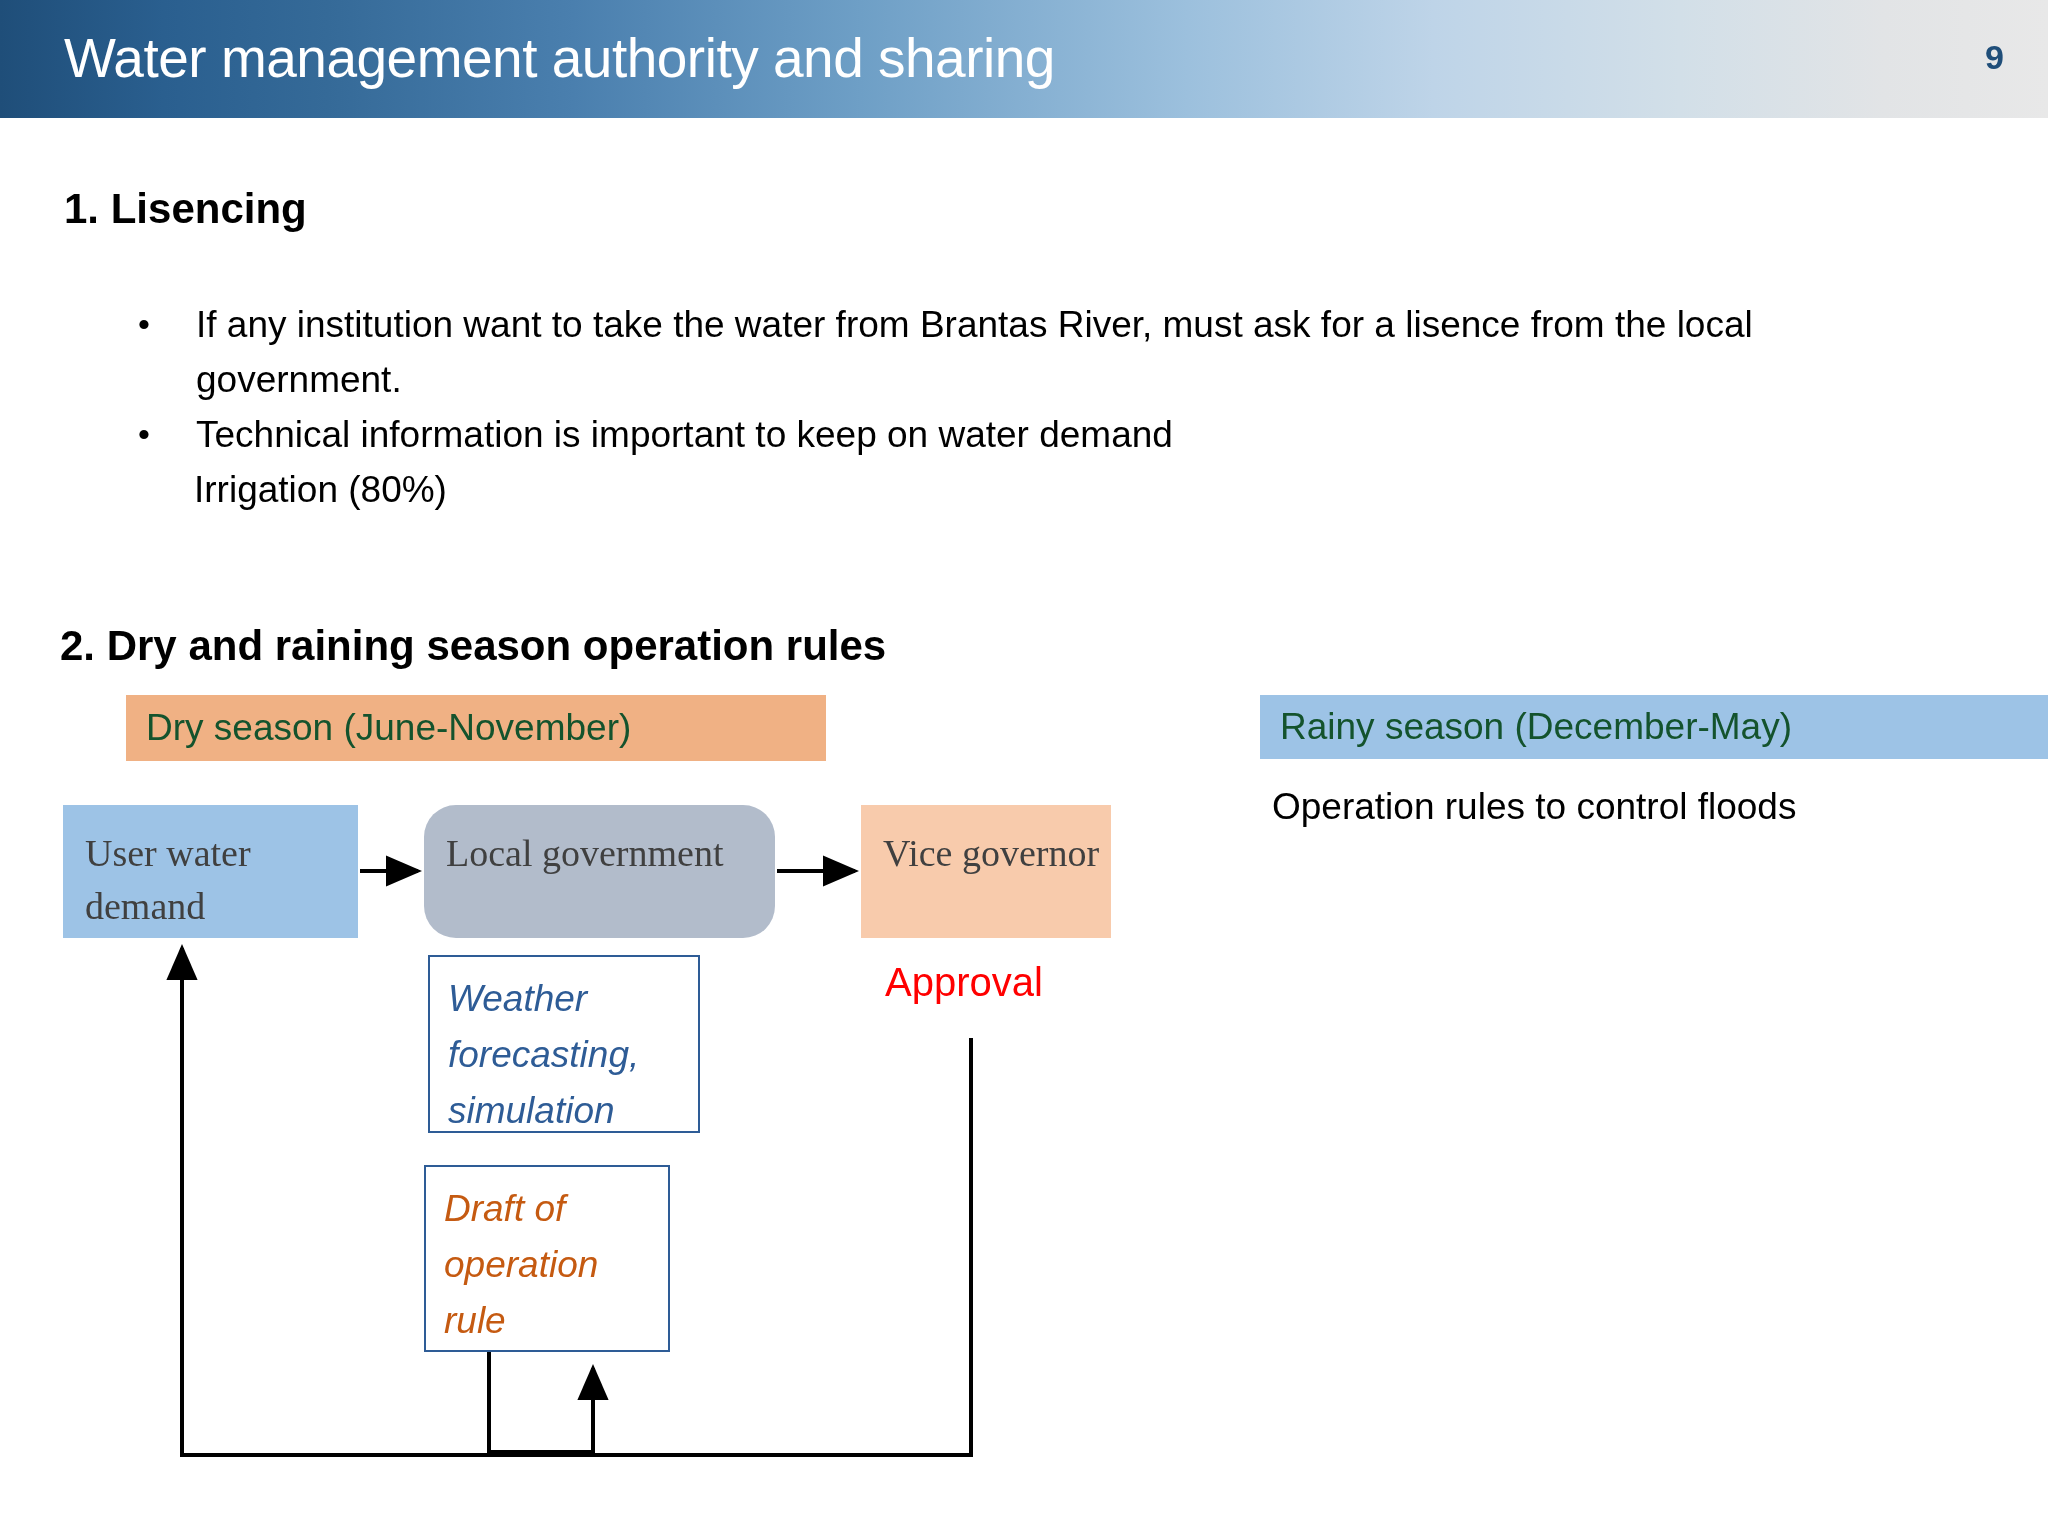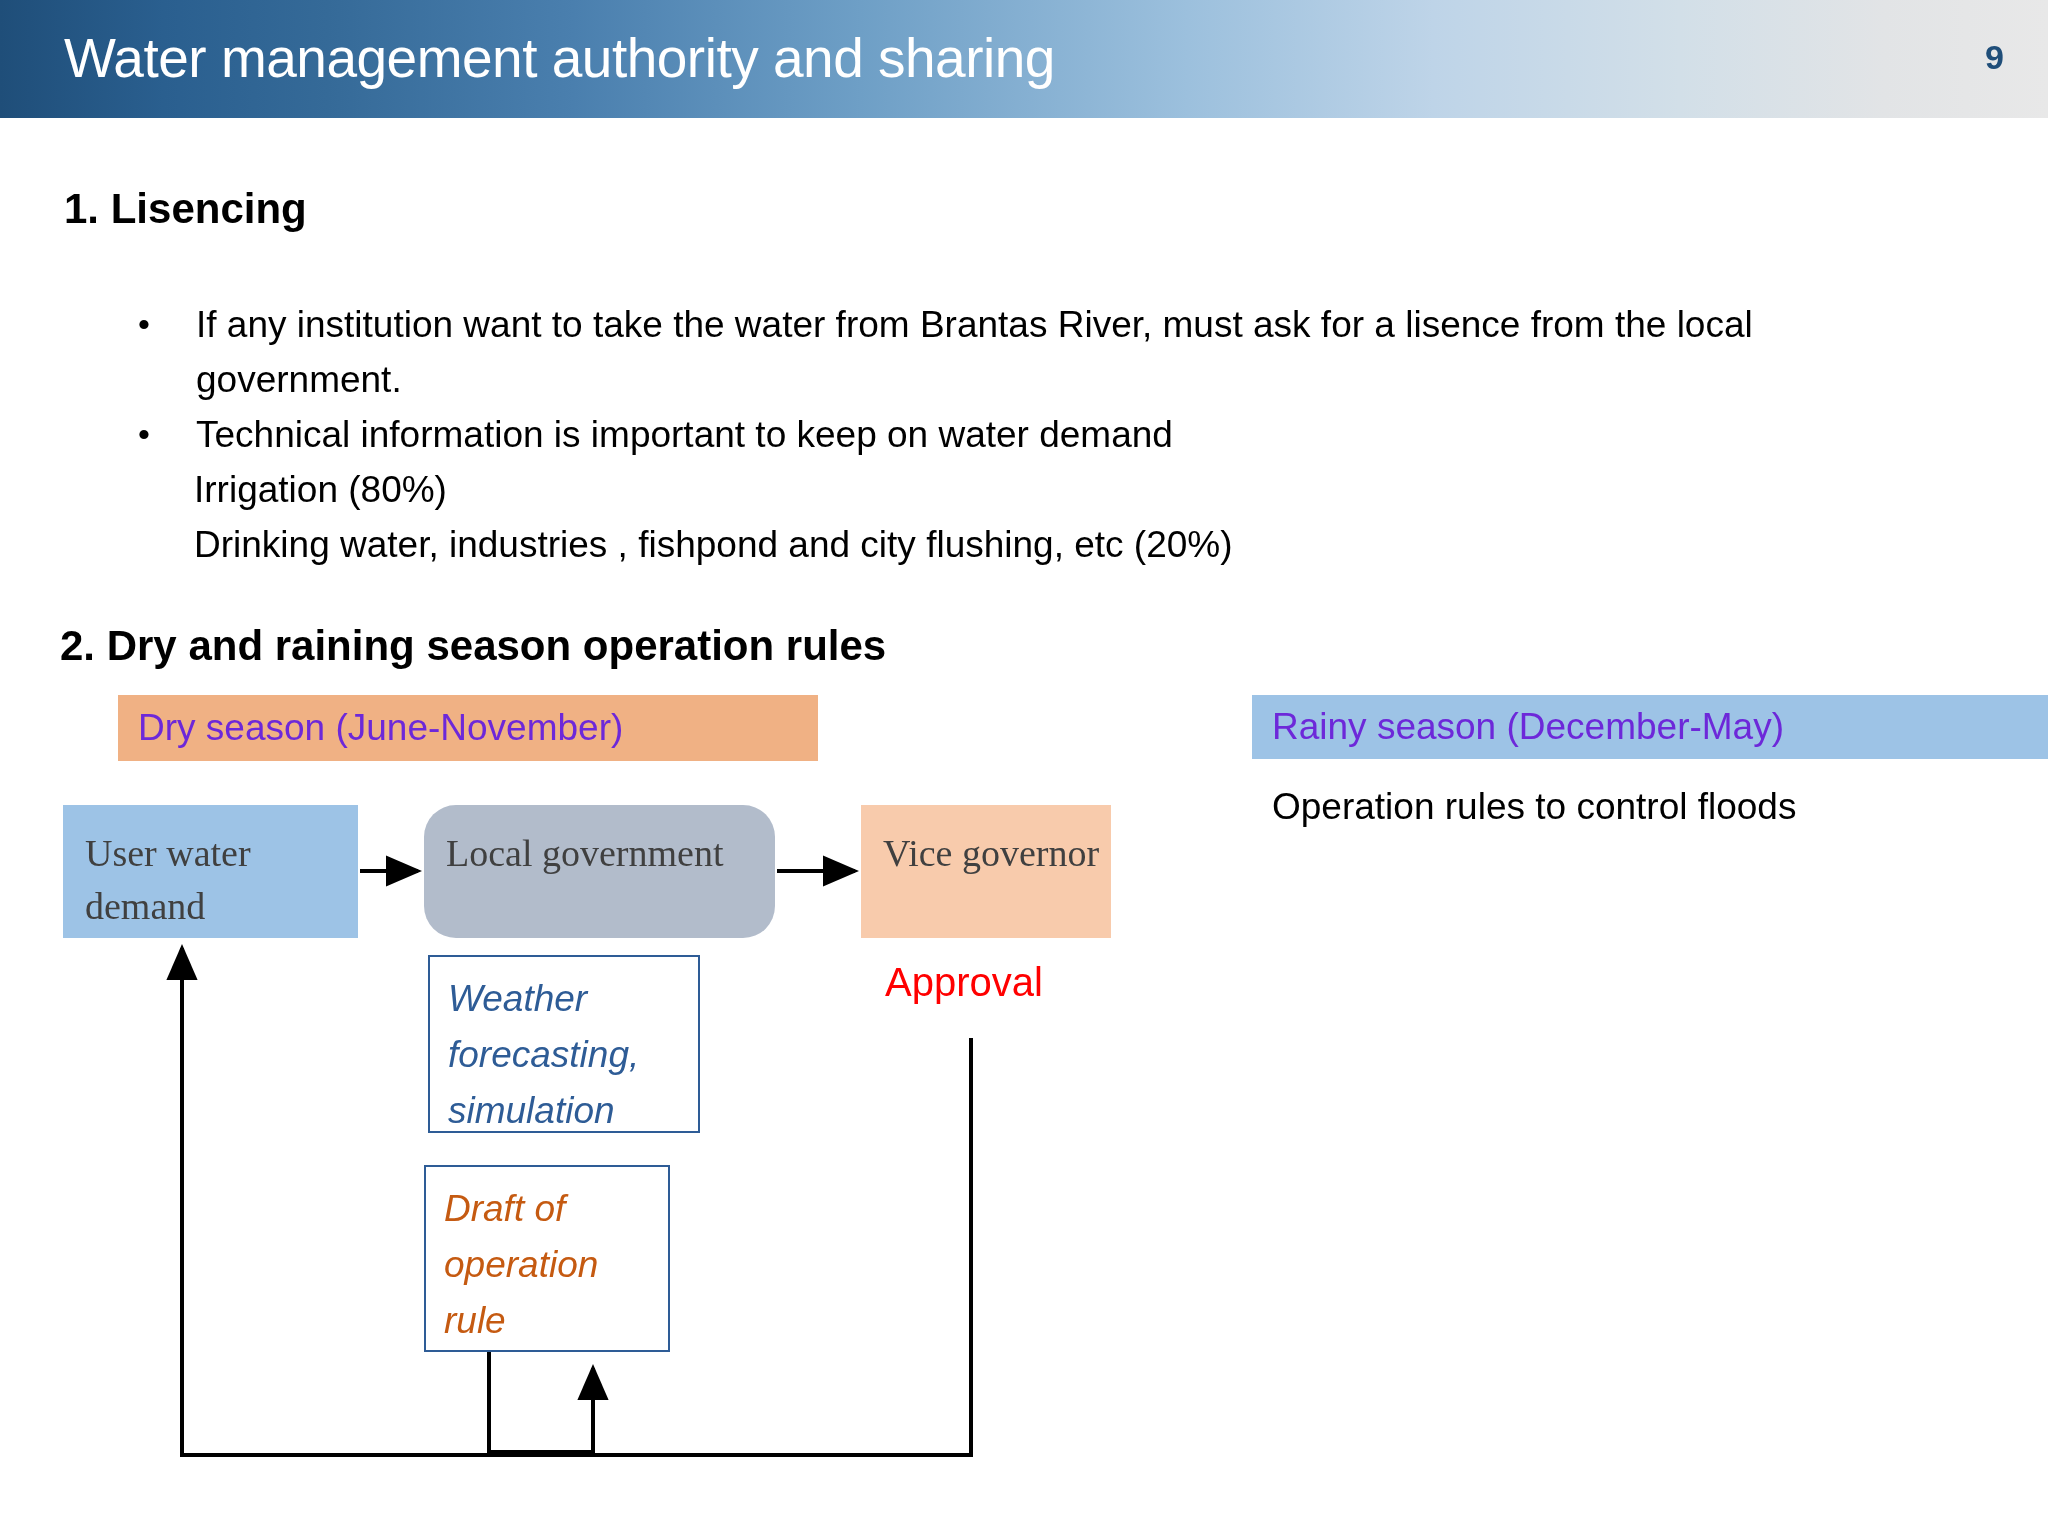--- a/index.html
+++ b/index.html
@@ -98,23 +98,24 @@
     color: #000000;
     margin-left: 62px;
   }
 
   
   .season-box {
     position: absolute;
     display: flex;
     align-items: center;
     font-size: 37px;
-    color: #6d28d9;
+    color: #14532d;
     padding-left: 20px;
     box-sizing: border-box;
+    margin-left: 8px;
   }
   #dry-season-box {
     left: 118px;
     top: 695px;
     width: 700px;
     height: 66px;
     background: #F0B184;
   }
   #rainy-season-box {
     left: 1252px;
@@ -213,21 +214,20 @@
     <span class="bullet-text">If any institution want to take the water from Brantas River, must ask for a lisence from the local government.</span>
   </div>
 
   <div class="bullet-row">
     <span class="bullet-dot">•</span>
     <span class="bullet-text">Technical information is important to keep on water demand</span>
   </div>
 
   <div class="plain-line">Irrigation (80%)</div>
 
-  <div class="plain-line">Drinking water, industries , fishpond and city flushing, etc (20%)</div>
 </div>
 
 <div class="section-heading" id="heading-season-rules">2. Dry and raining season operation rules</div>
 
 <div class="season-box" id="dry-season-box">Dry season (June-November)</div>
 
 <div class="season-box" id="rainy-season-box">Rainy season (December-May)</div>
 
 <div id="flood-rules-text">Operation rules to control floods</div>
 

